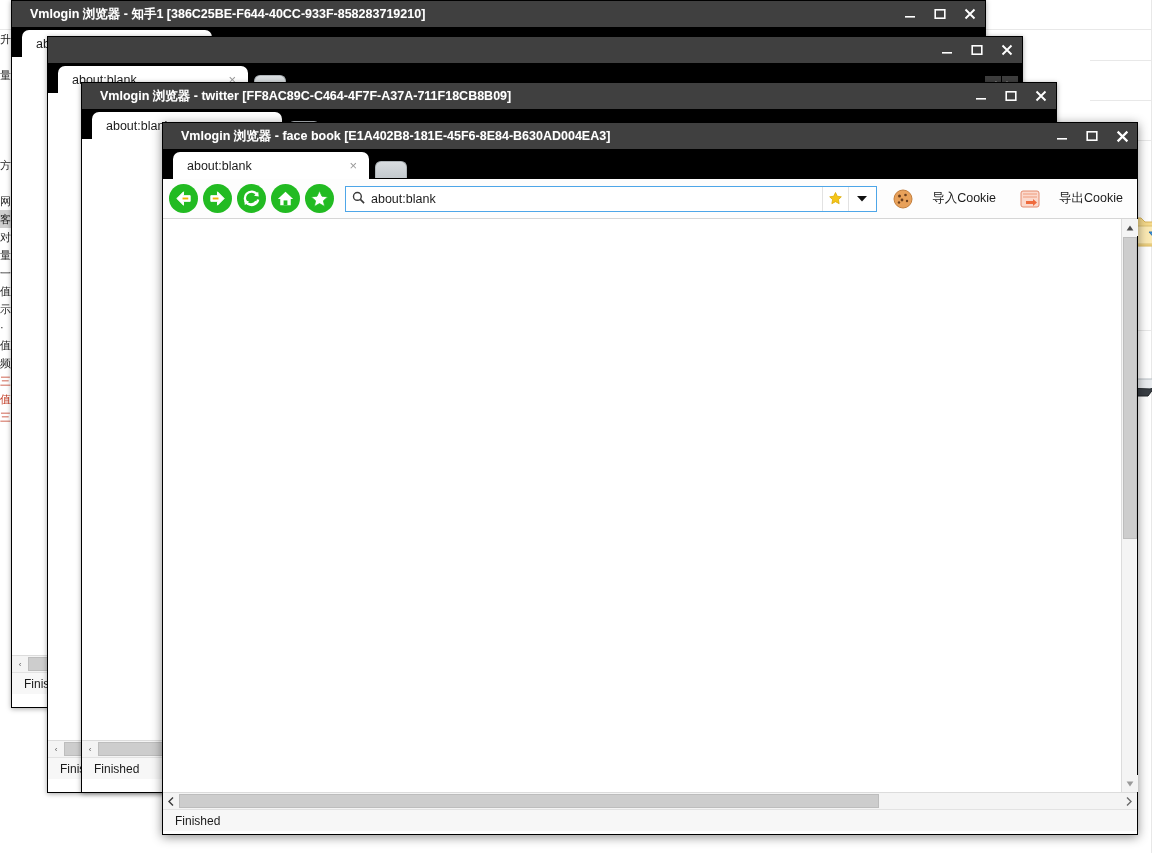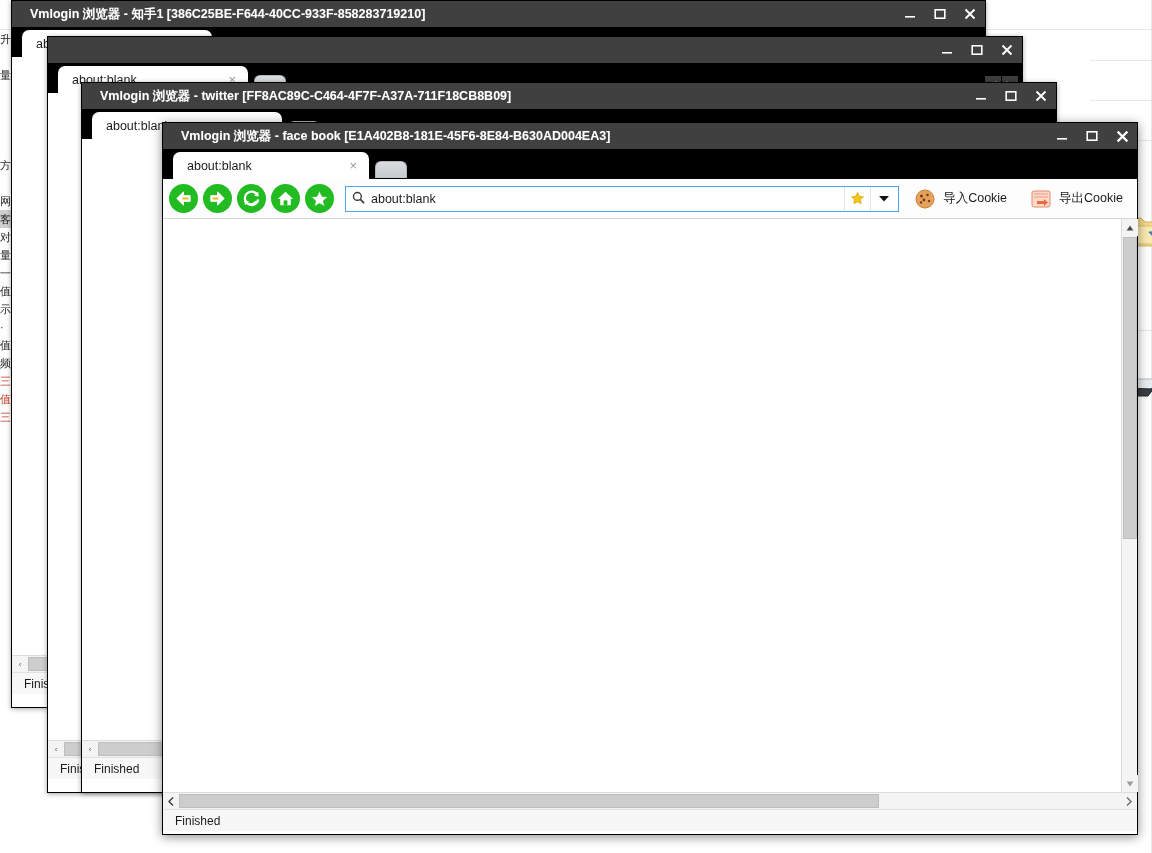--- a/index.html
+++ b/index.html
@@ -185,21 +185,21 @@
     white-space: nowrap;
     overflow: hidden;
   }
   .urlbar .starbtn, .urlbar .dropbtn {
     width: 26px; height: 24px;
     display: flex; align-items: center; justify-content: center;
     border-left: 1px solid #e2e2e2;
     flex: none;
   }
   .cookiebtn {
-    display: flex; align-items: center; gap: 7px;
+    display: flex; align-items: center; gap: 18px;
     padding: 0 8px 0 10px;
     font-size: 12.5px;
     color: #1b1b1b;
     white-space: nowrap;
     flex: none;
   }
   .cookiebtn .cicon { width: 22px; height: 22px; flex: none; }
 
   
   .vcontent {

